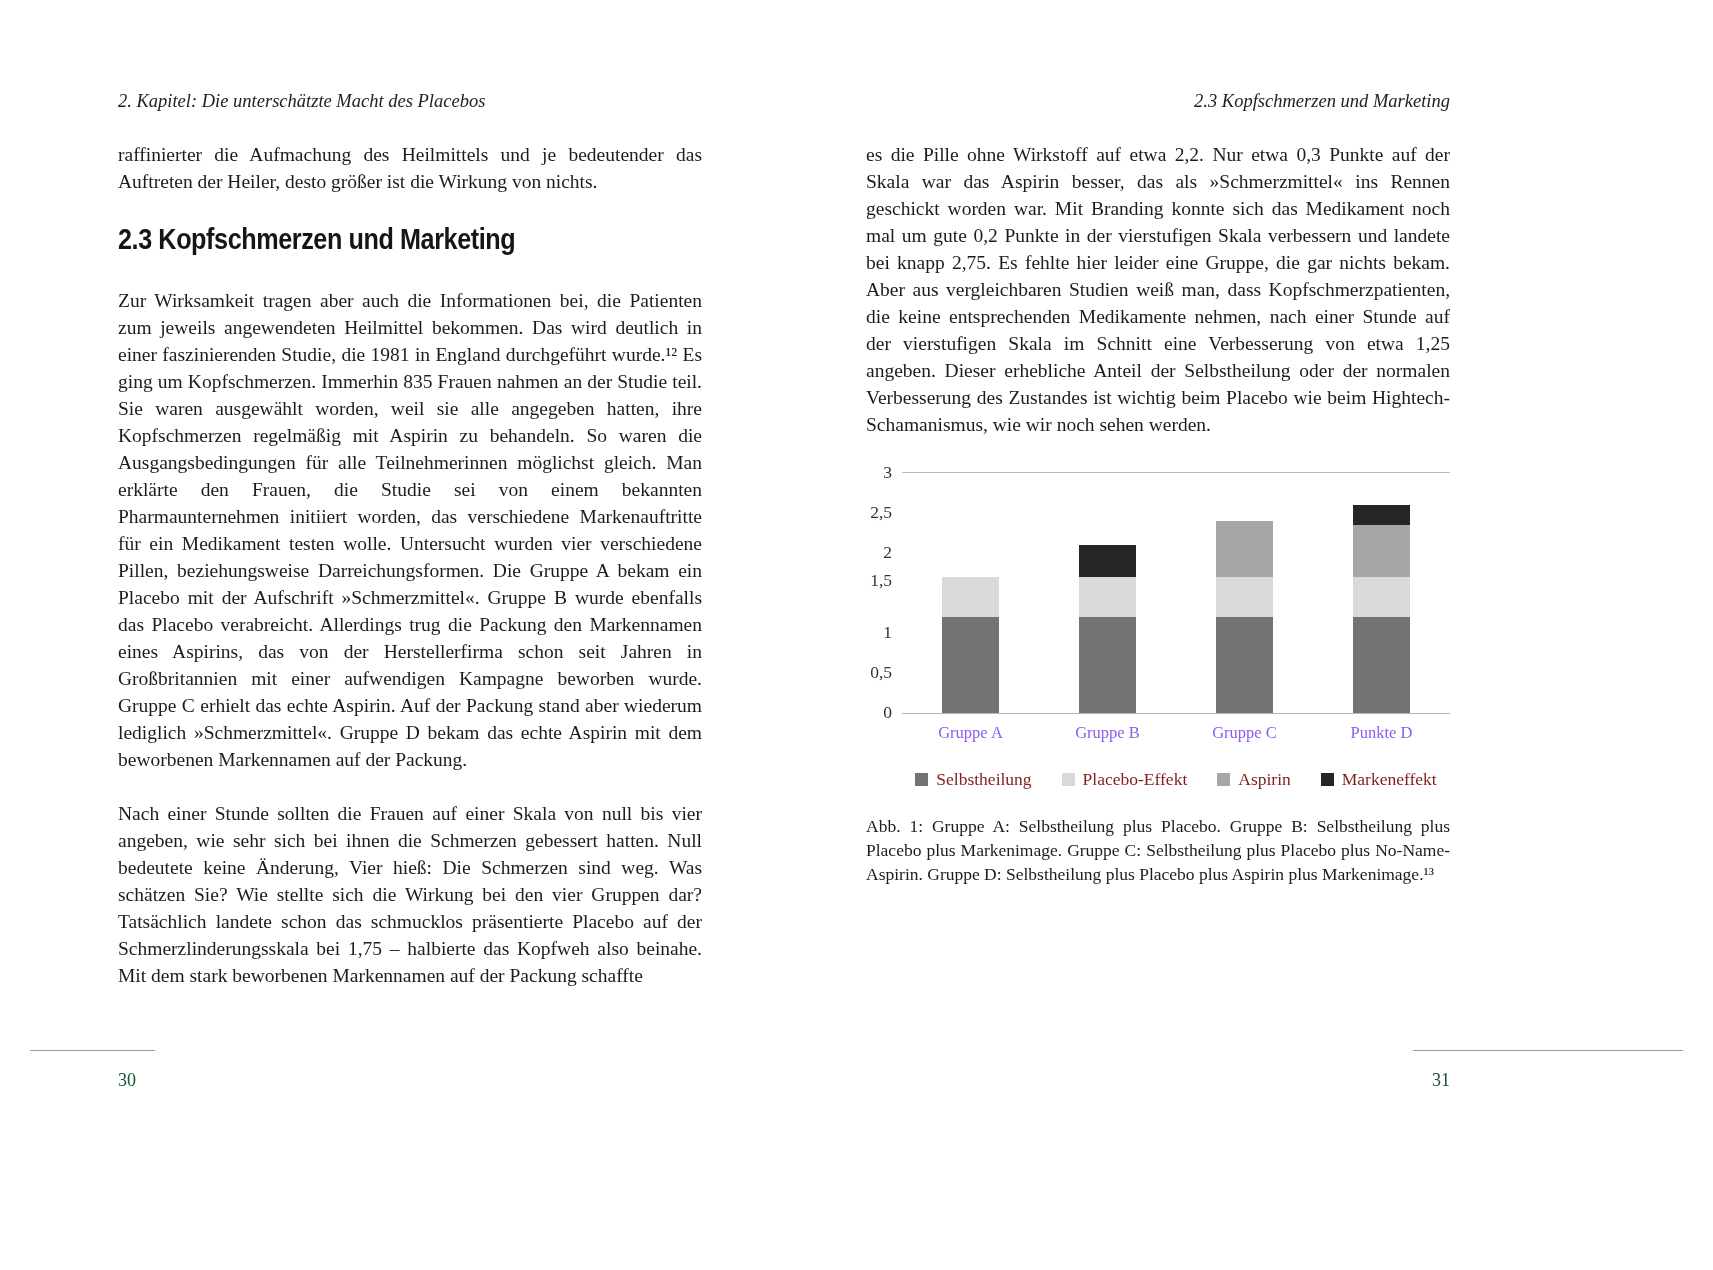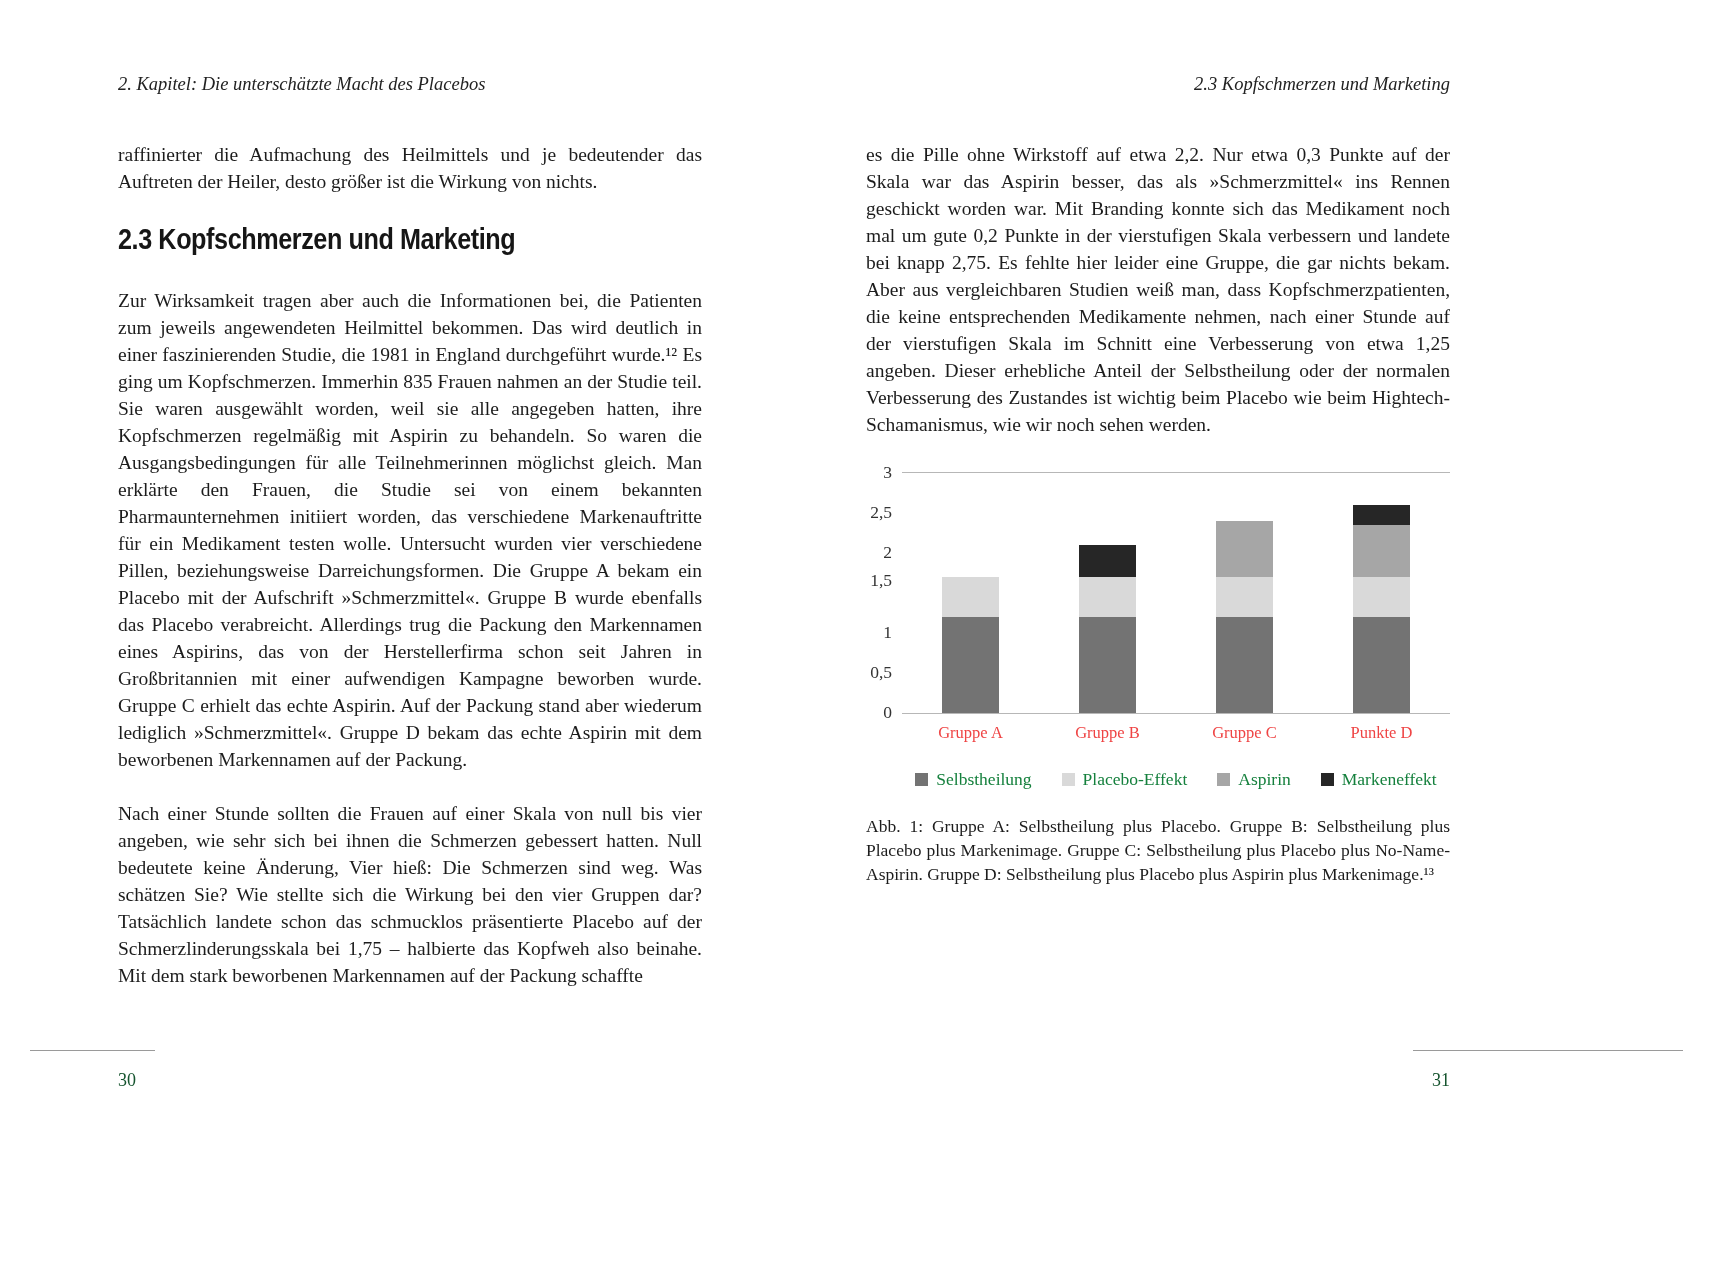--- a/index.html
+++ b/index.html
@@ -4,21 +4,21 @@
 <style>
   html, body { margin:0; padding:0; background:#ffffff; }
   body {
     position:relative;
     width:1713px; height:1270px;
     font-family:"Liberation Serif", serif;
     color:#1c1c1c;
     overflow:hidden;
   }
   .running-head {
-    position:absolute; top:74px;
+    position:absolute; top:91px;
     font-style:italic; font-size:18.5px; color:#222;
   }
   .running-head.left { left:118px; width:584px; text-align:left; }
   .running-head.right { left:866px; width:584px; text-align:right; }
 
   .page-body {
     position:absolute; top:141px; width:584px;
   }
   .page-body.left { left:118px; }
   .page-body.right { left:866px; }
@@ -55,25 +55,25 @@
     border-bottom:1px solid #b7b7b7;
   }
   .chart-bars {
     position:absolute; left:0; right:0; top:0; bottom:0;
     display:flex;
   }
   .bar-cell { flex:1; display:flex; justify-content:center; align-items:flex-end; height:100%; }
   .bar { display:flex; flex-direction:column-reverse; width:57px; }
   .seg { width:100%; }
   .chart-cats { display:flex; margin-left:36px; margin-top:9px; }
-  .cat-label { flex:1; text-align:center; font-size:16.5px; color:#ef4444; }
+  .cat-label { flex:1; text-align:center; font-size:16.5px; color:#8b5cf6; }
   .chart-legend {
     display:flex; justify-content:center; align-items:center;
     gap:30px; margin-top:26px; margin-left:36px;
-    font-size:17.5px; color:#15803d;
+    font-size:17.5px; color:#7f1d1d;
   }
   .legend-item { display:flex; align-items:center; gap:8px; }
   .swatch { display:inline-block; width:13px; height:13px; }
 
   .figure-caption {
     font-size:17.5px !important; line-height:24px !important;
     margin:0 0 31px 0 !important;
   }
 
   .page-number {

